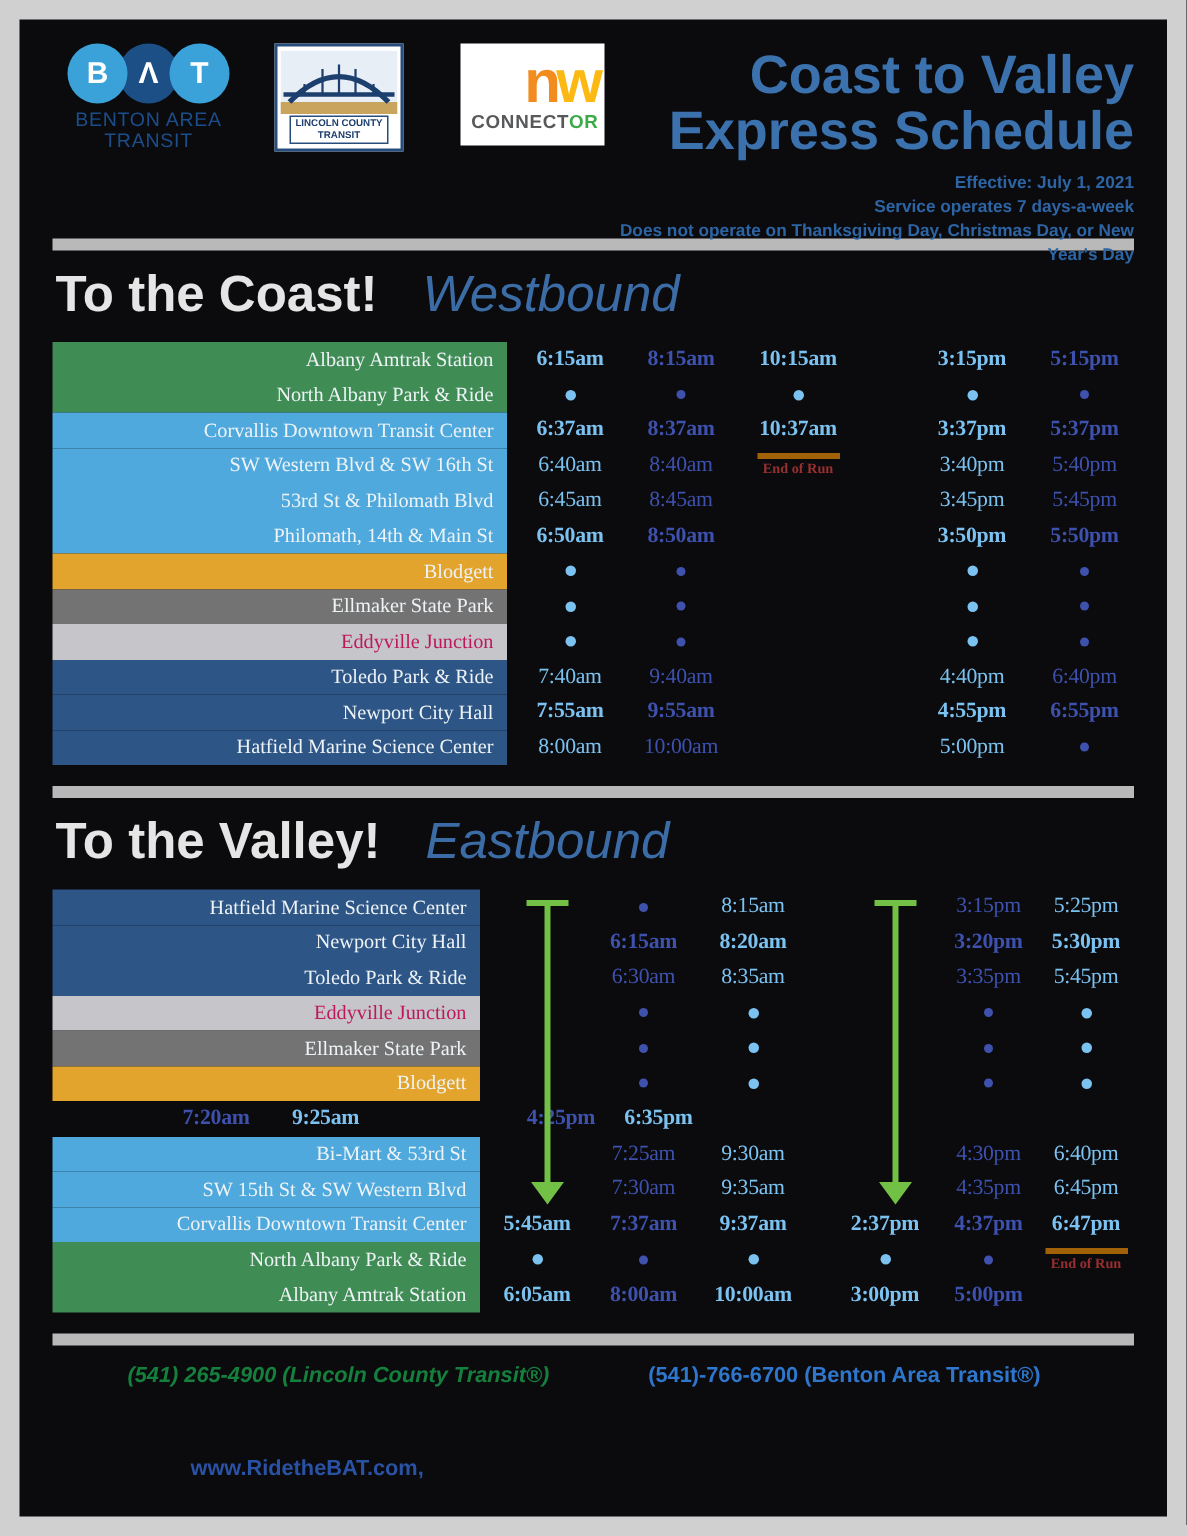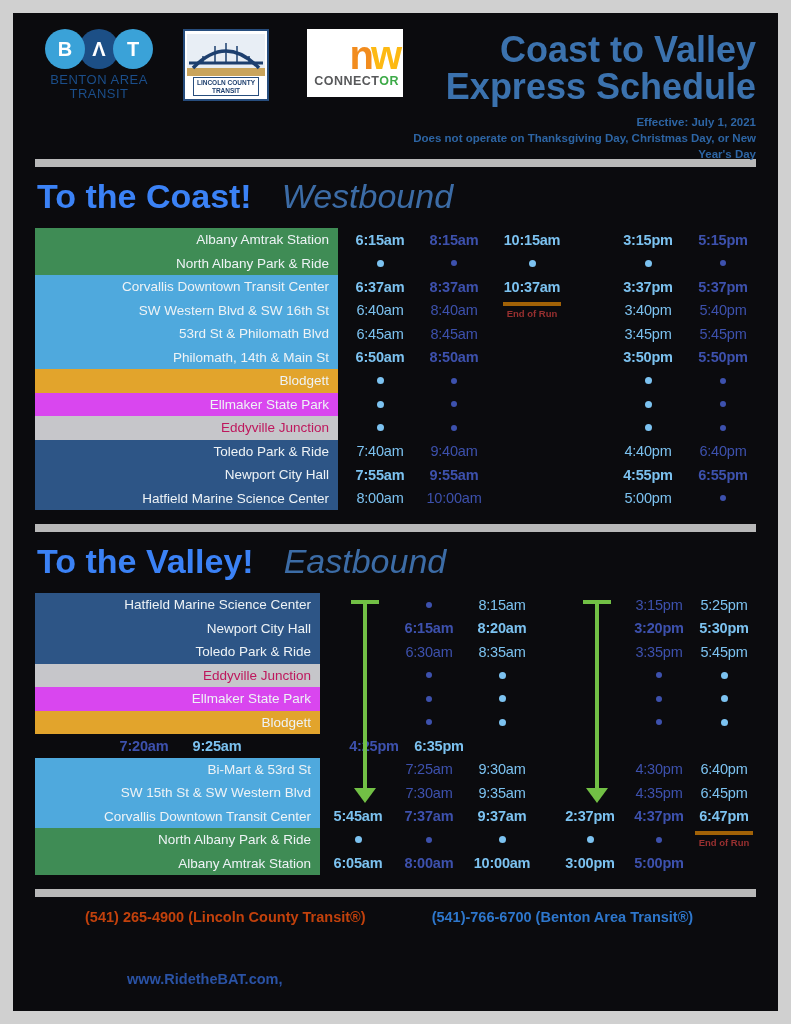--- a/index.html
+++ b/index.html
@@ -32,34 +32,34 @@
 
   .title-block { margin-left:auto; text-align:right; margin-top:2px; }
   .title-line { color:#3b72ae; font-weight:800; font-size:36px; line-height:1.04; letter-spacing:0; }
   .sub-block { margin-top:8px; }
   .sub-line { color:#2d65a4; font-weight:700; font-size:11.5px; line-height:1.4; }
 
   .divider { height:8px; background:#b9b9b9; }
 
   
   .section-heading { display:flex; align-items:baseline; gap:30px; margin:10px 0 12px 2px; }
-  .h-bold { color:#3b82f6; font-weight:800; font-size:34px; }
+  .h-bold { color:#e5e5e5; font-weight:800; font-size:34px; }
   .h-italic { color:#3c6ca6; font-style:italic; font-weight:500; font-size:34px; }
 
   
-  .schedule { position:relative; }
+  .schedule { position:relative;font-family:Liberation Serif, serif; }
   .srow { display:flex; height:23.5px; align-items:stretch; }
   .stop { height:100%; display:flex; align-items:center; justify-content:flex-end; box-sizing:border-box;
           padding-right:9px; font-size:13.5px; color:#eef3f6; }
   .wb .stop { width:330px; }
   .eb .stop { width:292px; }
   .bg-green { background:#3f8c55; }
   .bg-lblue { background:#4fa9dd; }
   .bg-gold  { background:#e2a42c; }
-  .bg-red   { background:#d946ef; }
+  .bg-red   { background:#737373; }
   .bg-gray  { background:#c6c6ca; color:#be185d; }
   .bg-navy  { background:#2d5586;padding-left:20px; }
 
   .cells { display:flex; align-items:center; height:100%; }
   .cell { display:flex; align-items:center; justify-content:center; height:100%;
           font-size:14.5px; font-weight:500; letter-spacing:-0.2px; }
   .srow.bold .cell { font-weight:800; }
   .tone-bright { color:#7cc2f0; }
   .tone-dark   { color:#3d51ad; }
 
@@ -78,21 +78,21 @@
   .express-arrow { position:absolute; width:30px; top:7px; height:206px; z-index:3; }
   .express-arrow .cap  { position:absolute; top:0; left:1px; width:28px; height:4px; background:#72c045; }
   .express-arrow .line { position:absolute; top:3px; left:13px; width:4px; height:186px; background:#72c045; }
   .express-arrow .head { position:absolute; top:188px; left:4px; width:0; height:0;
                          border-left:11px solid transparent; border-right:11px solid transparent; border-top:15px solid #72c045; }
   .arrow-0 { left:315px; }
   .arrow-1 { left:547px; }
 
   
   .phones { display:flex; gap:42px; padding-left:50px; margin-top:12px; font-weight:800; font-size:14.5px; }
-  .phone-lct { color:#c2410c; }
+  .phone-lct { color:#15803d;font-style:italic; }
   .phone-bat { color:#2e77cc;padding-left:24px; }
   .website { margin-top:46px; padding-left:92px; font-weight:800; font-size:14.5px; color:#2a52a4; }
 
   .mt-sec { margin-top:14px; }
 </style>
 </head>
 <body>
 
 <div class="frame">
   <div class="poster">
@@ -135,20 +135,21 @@
           <div class="nw-word"><span class="nw-connect">CONNECT</span><span class="nw-or">OR</span></div>
         </div>
 
       </div>
 
       <div class="title-block">
         <div class="title-line">Coast to Valley</div>
         <div class="title-line">Express Schedule</div>
         <div class="sub-block">
           <div class="sub-line">Effective: July 1, 2021</div>
+          <div class="sub-line">Service operates 7 days-a-week</div>
           <div class="sub-line">Does not operate on Thanksgiving Day, Christmas Day, or New Year's Day</div>
         </div>
       </div>
     </div>
 
     <div class="divider"></div>
 
     <div class="section-heading">
       <span class="h-bold">To the Coast!</span>
       <span class="h-italic">Westbound</span>

